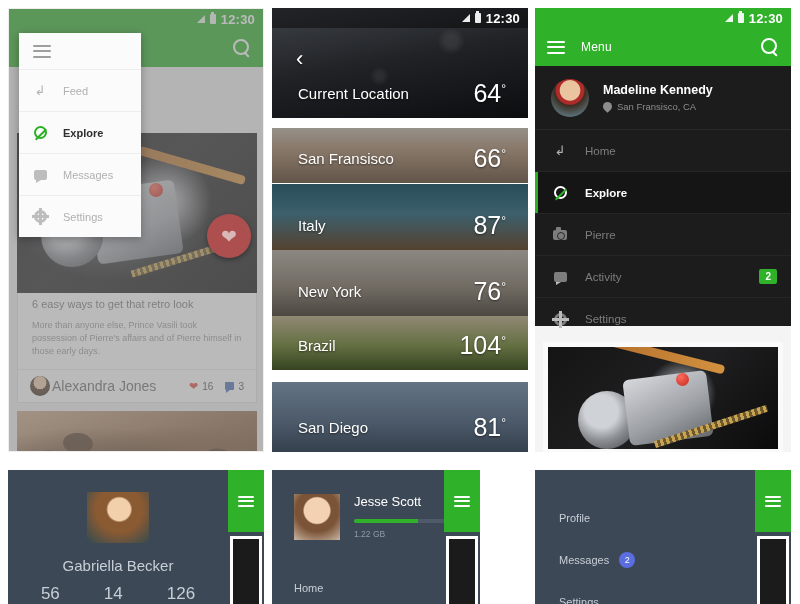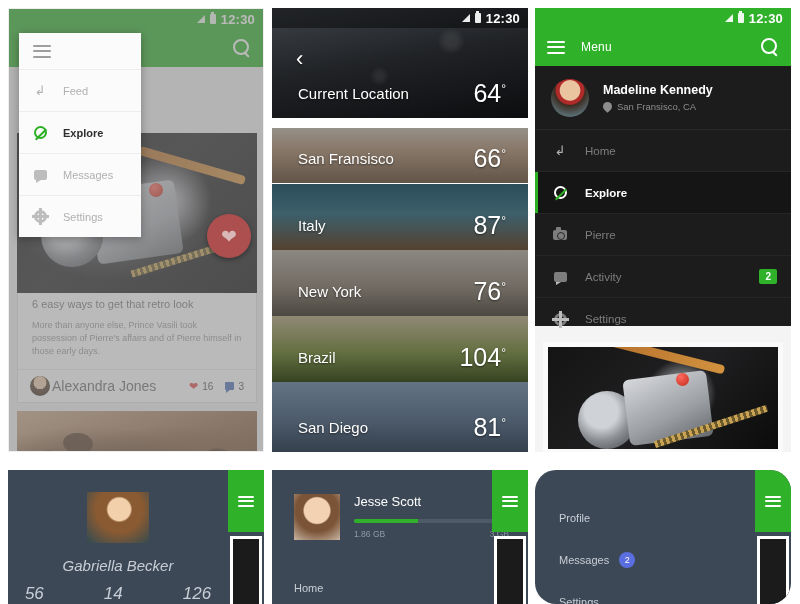--- a/index.html
+++ b/index.html
@@ -219,29 +219,29 @@
       radial-gradient(circle at 58% 46%, rgba(210,212,216,.8) 0 6%, rgba(0,0,0,0) 24%),
       linear-gradient(135deg,#141414 0%,#202022 50%,#0b0b0b 100%);
     border:5px solid #fafafa; overflow:hidden; }
 
   
   .bpanel { position:absolute; top:470px; height:134px; overflow:hidden; background:#3c4856; }
   .bgreen { position:absolute; right:0; top:0; width:36px; height:62px; background:#2fb12a;
             display:flex; align-items:center; justify-content:center; cursor:pointer; }
   .bdark  { position:absolute; right:2px; top:66px; width:32px; bottom:0;
             background:#1b1b1b; border:3px solid #ffffff; border-bottom:none; }
-  #b1 { left:8px; width:256px;font-style:italic; }
-  #b2 { left:272px; width:256px; }
-  #b3 { left:535px; width:256px;border-radius:21px; }
+  #b1 { left:8px; width:256px; }
+  #b2 { left:272px; width:208px; }
+  #b3 { left:535px; width:256px; }
   .b1-inner { position:absolute; left:0; top:0; width:220px; bottom:0;
               display:flex; flex-direction:column; align-items:center; padding-top:22px; }
   .b1-av { width:62px; height:62px; overflow:hidden;
     background: radial-gradient(circle at 52% 34%, #f2d0ab 0 24%, #8a5a32 28% 50%, #2f4a52 100%); }
   .b1-name { color:#c8ced6; font-size:15px; margin-top:14px; }
-  .b1-stats { display:flex; gap:60px; margin-top:10px; color:#c8ced6; font-size:17px; }
+  .b1-stats { display:flex; gap:44px; margin-top:10px; color:#c8ced6; font-size:17px; }
   .b2-inner { position:absolute; left:0; top:0; width:220px; bottom:0; padding:24px 0 0 22px; }
   .b2-row { display:flex; align-items:flex-start; gap:14px; }
   .b2-av { width:46px; height:46px; flex:none; overflow:hidden;
     background: radial-gradient(circle at 50% 36%, #f3d2b4 0 34%, #7b5336 38% 56%, #c9b6a4 100%); }
   .b2-name { color:#ffffff; font-size:13px; }
   .b2-bar { width:155px; height:4px; background:#4e5a68; margin-top:10px; border-radius:2px; overflow:hidden; }
   .b2-bar i { display:block; height:100%; background:#2fb12a; }
   .b2-lbls { width:155px; display:flex; justify-content:space-between; margin-top:6px;
              color:#8f9aa6; font-size:8.5px; }
   .b2-nav { color:#c8ced6; font-size:11px; margin-top:42px; }
@@ -368,21 +368,21 @@
     <div class="wrow bg-it" style="top:176px;height:66px;">
       <div class="shade"></div>
       <div class="nm">Italy</div>
       <div class="tp"><span>87</span><sup>°</sup></div>
     </div>
     <div class="wrow bg-ny" style="top:242px;height:66px;">
       <div class="shade"></div>
       <div class="nm">New York</div>
       <div class="tp"><span>76</span><sup>°</sup></div>
     </div>
-    <div class="wrow bg-br" style="top:308px;height:66px;">
+    <div class="wrow bg-br" style="top:308px;height:54px;">
       <div class="shade"></div>
       <div class="nm">Brazil</div>
       <div class="tp"><span>104</span><sup>°</sup></div>
     </div>
     <div class="wrow bg-sd" style="top:374px;height:70px;">
       <div class="shade"></div>
       <div class="nm">San Diego</div>
       <div class="tp"><span>81</span><sup>°</sup></div>
     </div>
     <div class="statusbar" style="background:rgba(0,0,0,.45);">
@@ -486,21 +486,21 @@
   <div class="bpanel" id="b2">
     <div class="b2-inner">
       <div class="b2-row">
         <div class="b2-av"></div>
         <div>
           <div class="b2-name">Jesse Scott</div>
           <div class="b2-bar">
               <i id="b2fill" style="width: 41%;"></i>
             </div>
           <div class="b2-lbls">
-            <span>1.86 GB</span>
+            <span>1.22 GB</span>
             <span>3 GB</span>
           </div>
         </div>
       </div>
       <div class="b2-nav">Home</div>
     </div>
     <div class="bgreen">
       <div class="hamb" style="width:16px;height:11px;">
           <i></i>
           <i></i>

